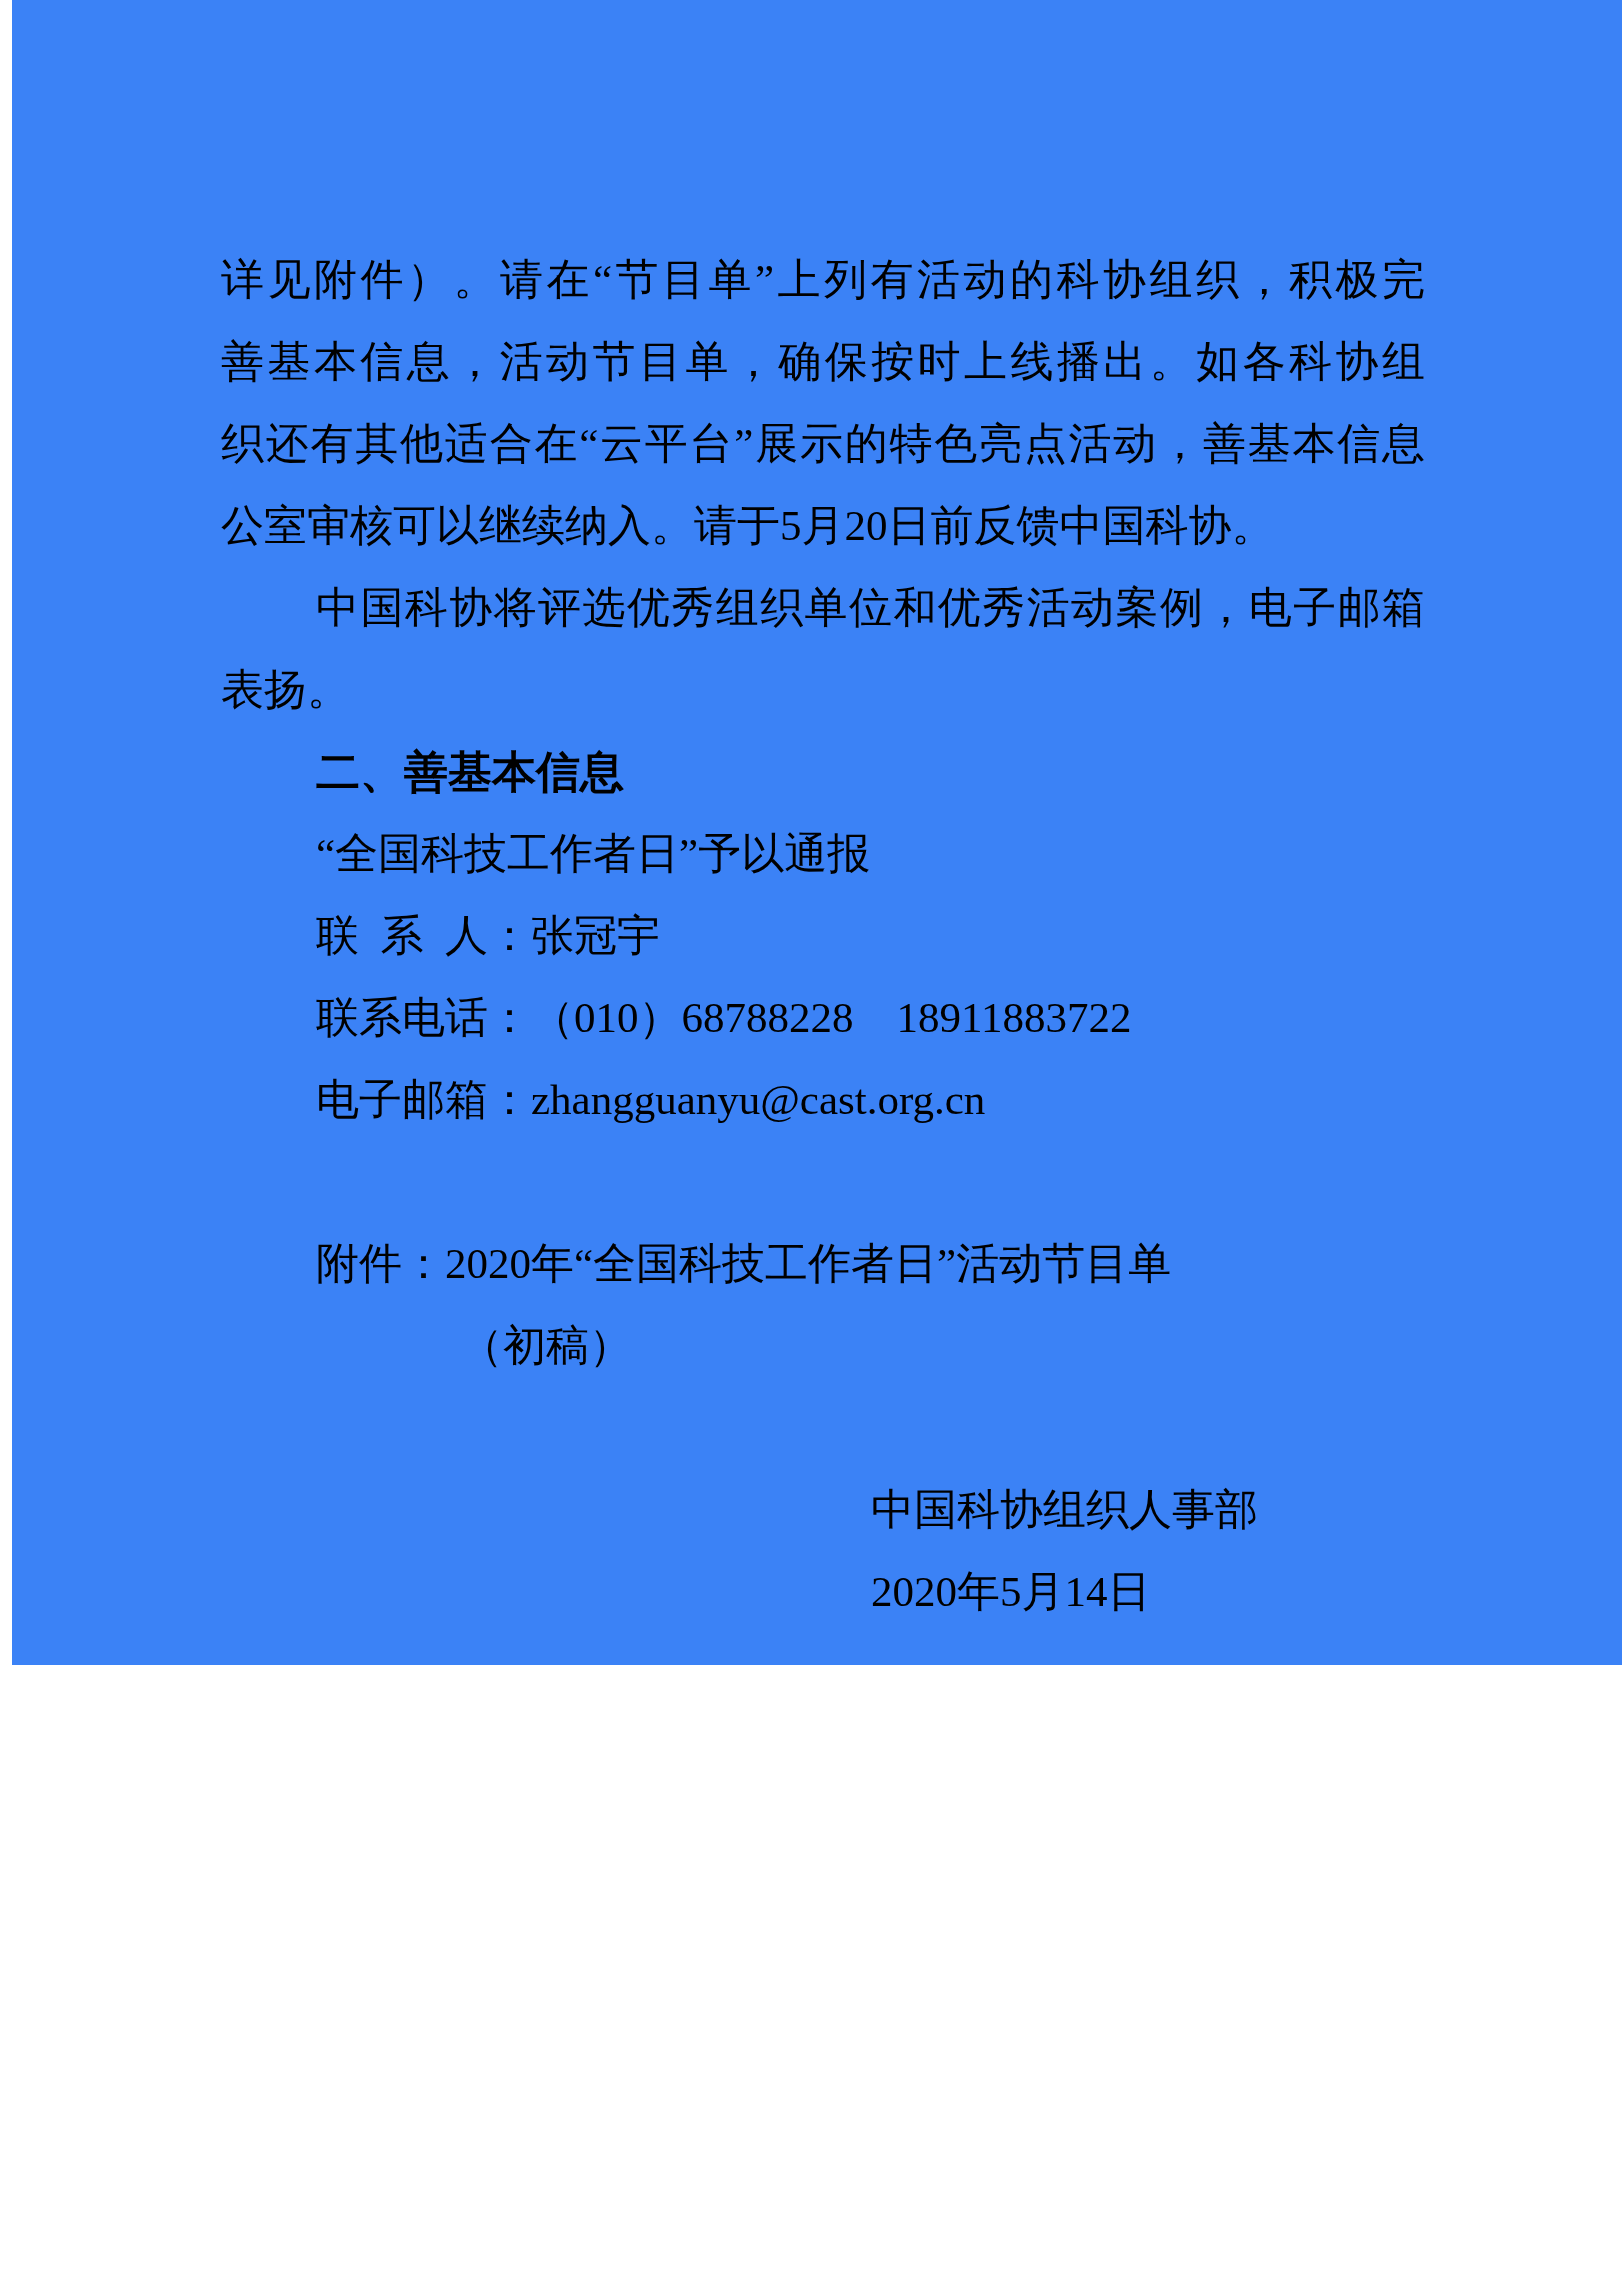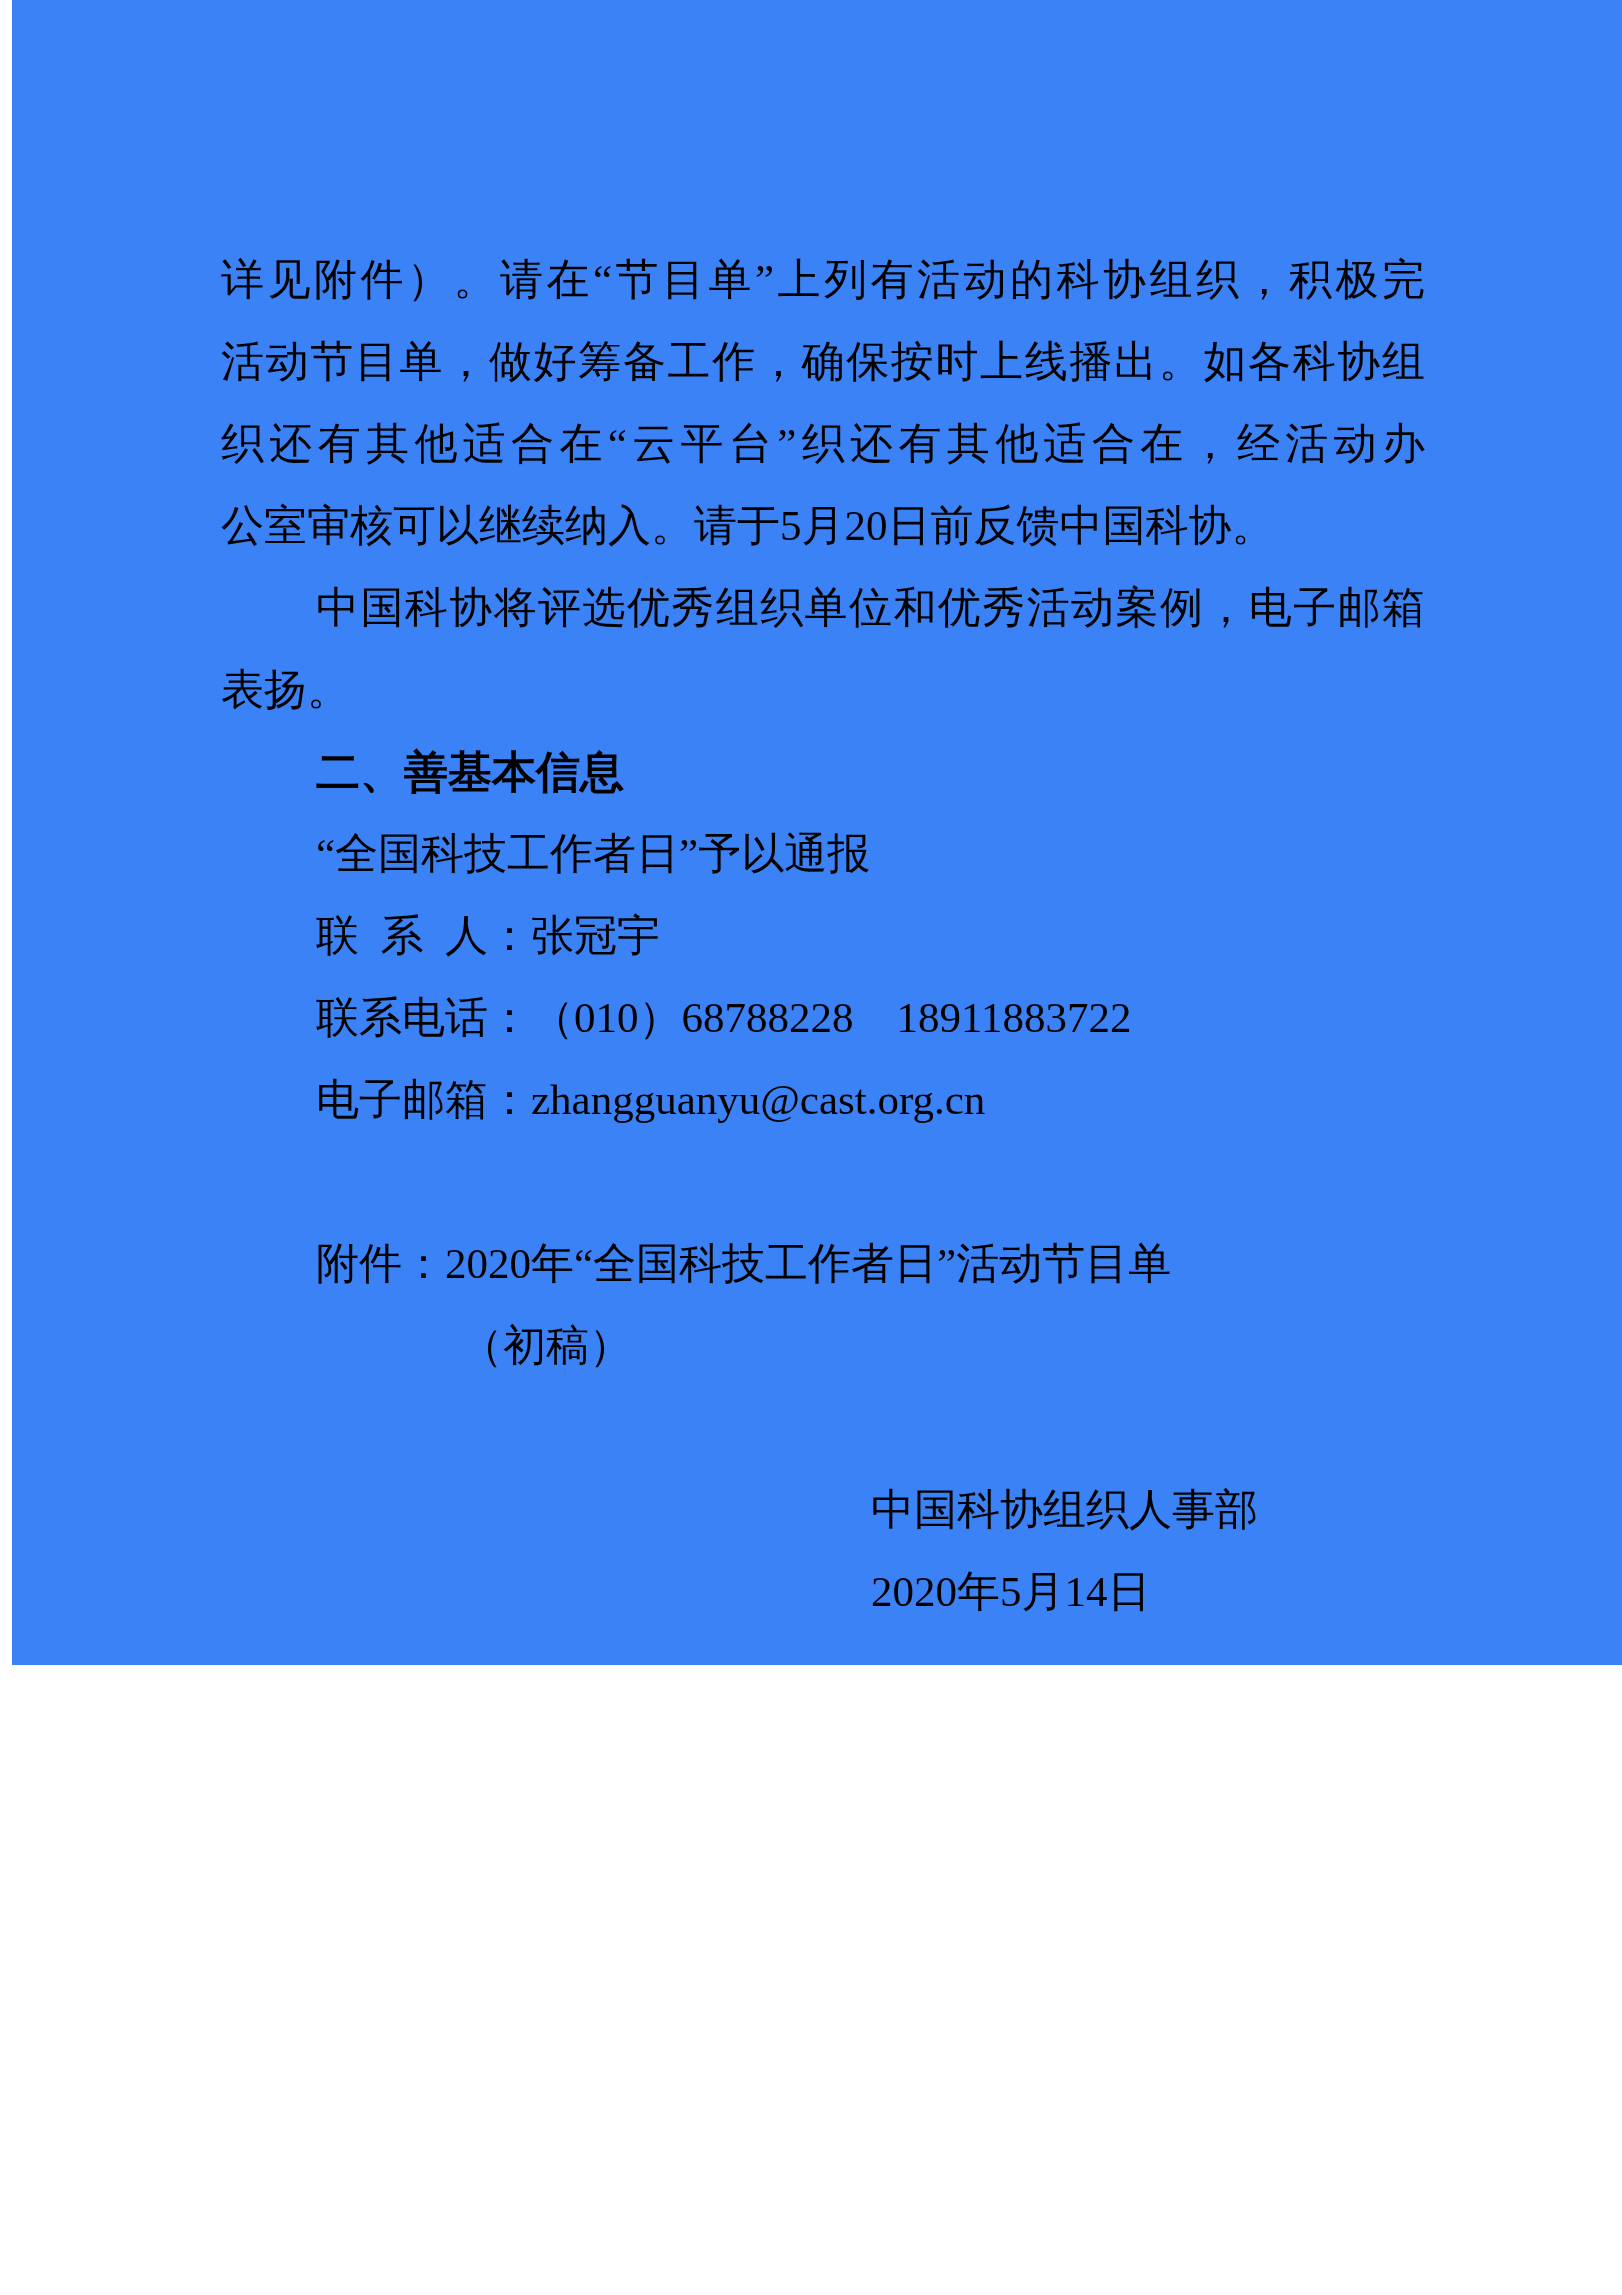--- a/index.html
+++ b/index.html
@@ -56,22 +56,22 @@
   }
 </style>
 </head>
 <body>
 
 <div class="page">
   <div class="content">
 
     <div>
       <div class="line just">详见附件）。请在“节目单”上列有活动的科协组织，积极完</div>
-      <div class="line just">活动节目单，做好筹备工作，确保按时上线播出。如各科协组</div>
-      <div class="line just">织还有其他适合在“云平台”织还有其他适合在，经活动办</div>
+      <div class="line just">善基本信息，活动节目单，确保按时上线播出。如各科协组</div>
+      <div class="line just">织还有其他适合在“云平台”展示的特色亮点活动，善基本信息</div>
       <div class="line">公室审核可以继续纳入。请于5月20日前反馈中国科协。</div>
     </div>
 
     <div>
       <div class="line just indent">中国科协将评选优秀组织单位和优秀活动案例，电子邮箱</div>
       <div class="line">表扬。</div>
     </div>
 
     <div class="line heading indent">二、善基本信息</div>
 

